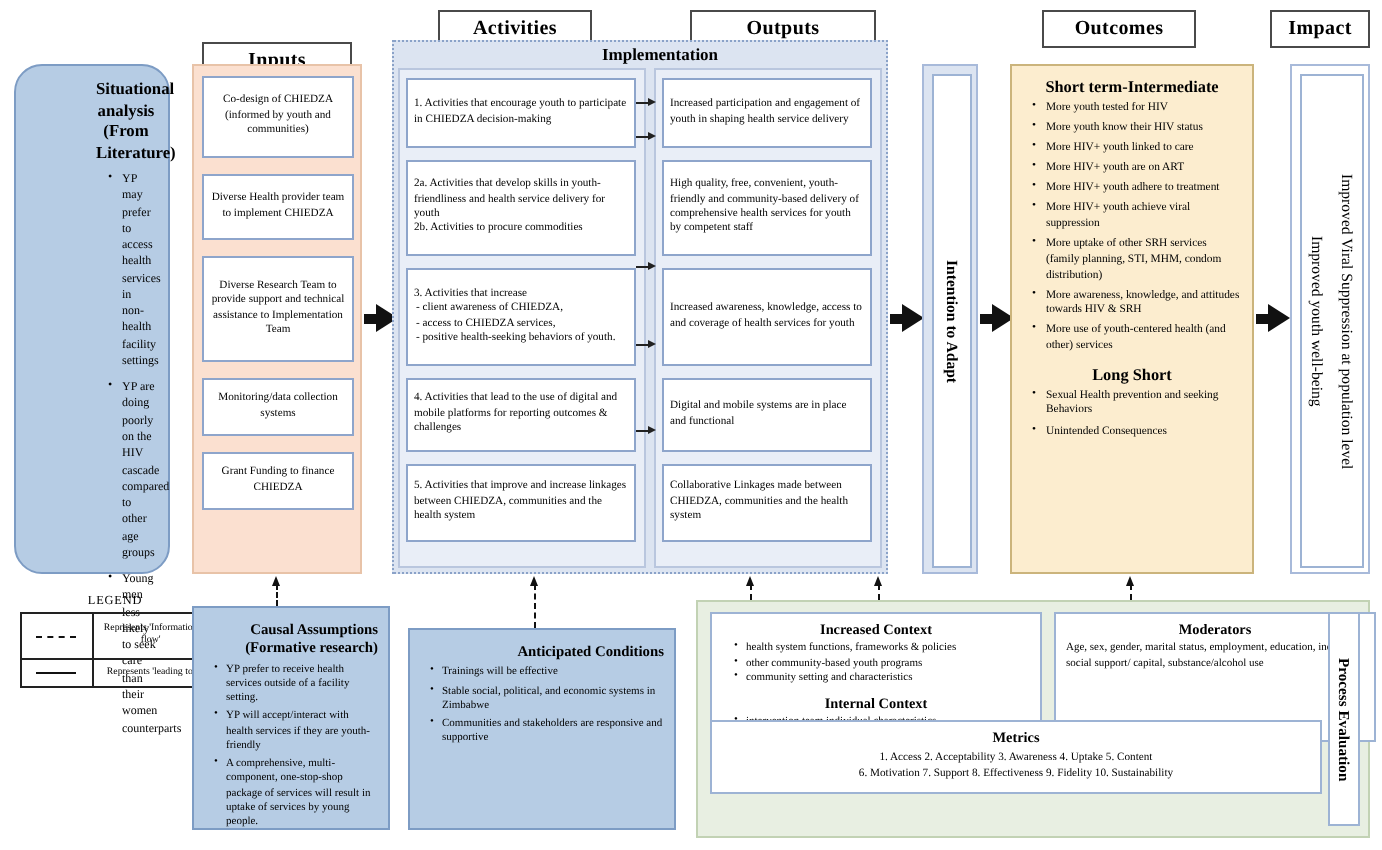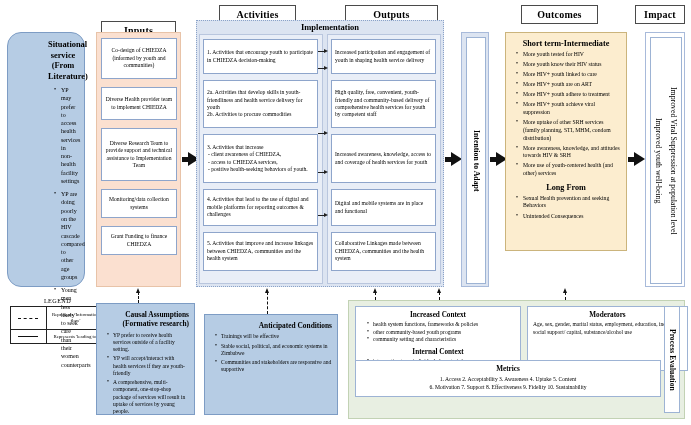--- a/index.html
+++ b/index.html
@@ -211,21 +211,21 @@
 
   <div class="abs hdr" style="left:101px; top:5px; width:75px; height:19px;margin-top:16px;">Inputs</div>
   <div class="abs hdr" style="left:219px; top:5px; width:77px; height:19px;">Activities</div>
   <div class="abs hdr" style="left:345px; top:5px; width:93px; height:19px;text-align:center;">Outputs</div>
   <div class="abs hdr" style="left:521px; top:5px; width:77px; height:19px;">Outcomes</div>
   <div class="abs hdr" style="left:635px; top:5px; width:50px; height:19px;">Impact</div>
 
   <div class="abs sit" style="left:7px; top:32px; width:78px; height:255px;padding-left:40px;">
     <h3>
       <span>Situational</span><br>
-      <span>service</span><br>
+      <span>analysis</span><br>
       <span>(From</span><br>
       <span>Literature)</span>
     </h3>
     <ul>
       <li>YP may prefer to access health services in non-health facility settings</li>
       <li>YP are doing poorly on the HIV cascade compared to other age groups</li>
       <li>Young men less likely to seek care than their women counterparts</li>
     </ul>
   </div>
 
@@ -307,34 +307,34 @@
                 display:flex; align-items:center; justify-content:center;">
       <span class="vt" style="font-size:7.8px;">Intention to Adapt</span>
     </div>
   </div>
 
   <div class="abs" style="left:490px; top:152px; width:16px; height:14px;">
     <div class="arrow-stem big" style="left:0; top:4.5px; width:7px;"></div>
     <div class="arrow-r big" style="left:6px; top:0;"></div>
   </div>
 
-  <div class="abs shell-outcome outc" style="left:505px; top:32px; width:122px; height:219px;">
+  <div class="abs shell-outcome outc" style="left:505px; top:32px; width:122px; height:255px;">
     <h3>Short term-Intermediate</h3>
     <ul>
       <li>More youth tested for HIV</li>
       <li>More youth know their HIV status</li>
       <li>More HIV+ youth linked to care</li>
       <li>More HIV+ youth are on ART</li>
       <li>More HIV+ youth adhere to treatment</li>
       <li>More HIV+ youth achieve viral suppression</li>
       <li>More uptake of other SRH services (family planning, STI, MHM, condom distribution)</li>
       <li>More awareness, knowledge, and attitudes towards HIV &amp; SRH</li>
       <li>More use of youth-centered health (and other) services</li>
     </ul>
-    <h3 class="lt">Long From</h3>
+    <h3 class="lt">Long Short</h3>
     <ul>
       <li>Sexual Health prevention and seeking Behaviors</li>
       <li>Unintended Consequences</li>
     </ul>
   </div>
 
   <div class="abs" style="left:628px; top:152px; width:16px; height:14px;">
     <div class="arrow-stem big" style="left:0; top:4.5px; width:7px;"></div>
     <div class="arrow-r big" style="left:6px; top:0;"></div>
   </div>

